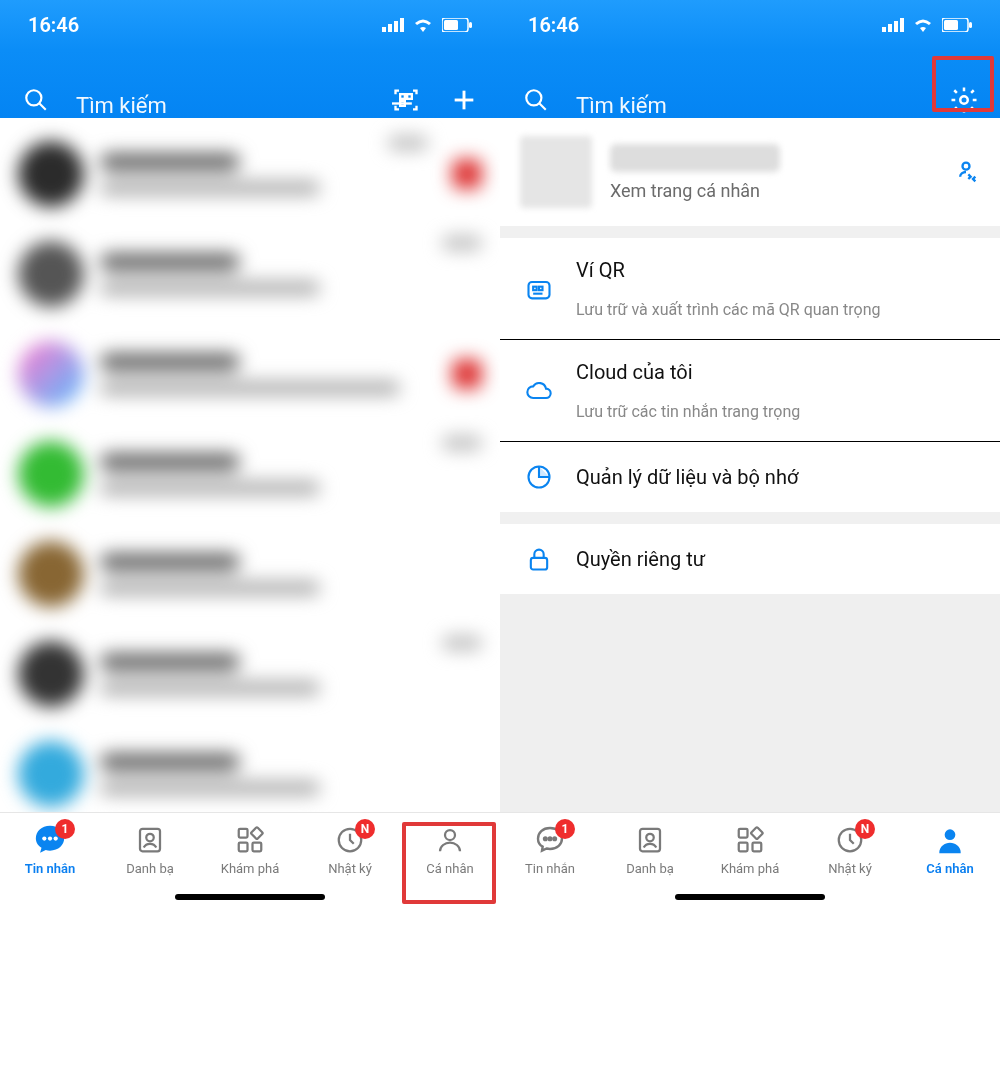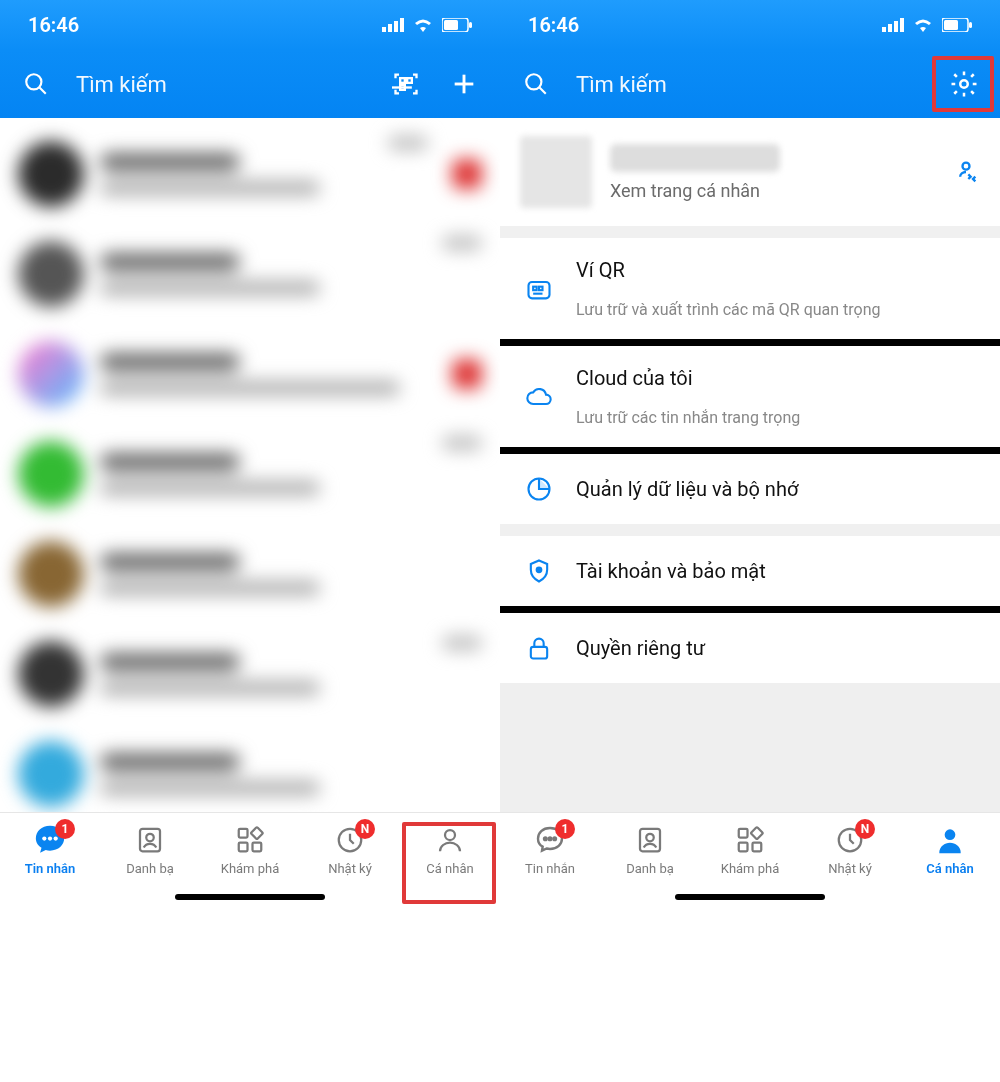--- a/index.html
+++ b/index.html
@@ -29,21 +29,21 @@
     padding: 0 28px;
     font-size: 20px;
     font-weight: 600;
   }
   .status-right { display: flex; align-items: center; gap: 8px; }
   .header {
     height: 68px;
     background: linear-gradient(180deg,#0b8df7 0%,#0484f3 100%);
     color: #fff;
     display: flex;
-    align-items: center;
+    align-items: flex-end;
     padding: 0 18px;
     gap: 22px;
   }
   .header .search-placeholder { font-size: 22px; opacity: .95; flex: 1; }
   .header .hbtn { width: 36px; height: 36px; display:flex; align-items:center; justify-content:center; }
   .red-highlight {
     border: 4px solid #e03939;
     border-radius: 2px;
   }
   .content { flex: 1; overflow: hidden; position: relative; background:#fff; }
@@ -63,21 +63,21 @@
     display:flex; align-items:center; padding: 18px 20px; gap: 18px; background:#fff;
   }
   .profile-photo { width: 72px; height: 72px; background:#e5e5e5; border-radius: 4px; filter: blur(3px); }
   .profile-name-blur { width: 170px; height: 28px; background:#ddd; border-radius: 6px; filter: blur(3px); margin-bottom:8px;}
   .profile-sub { font-size: 18px; color:#6b6b6b; }
   .switch-icon { color:#0a84f0; margin-left:auto;}
   .gap-band { height: 12px; background:#f0f0f0; }
 
   .menu-item {
     display:flex; align-items:center; padding: 20px 24px; gap: 22px; background:#fff;
-    border-bottom: 7px solid #000000;
+    border-bottom: 1px solid #000000;
   }
   .menu-item:last-child { border-bottom: none; }
   .menu-icon { width: 30px; height: 30px; display:flex; align-items:center; justify-content:center; flex-shrink:0;}
   .menu-text .menu-title { font-size: 20px; color:#111; }
   .menu-text .menu-desc { font-size: 16px; color:#888; margin-top:18px; }
 
   .filler { flex:1; background:#efefef; }
 
   
   .bottom-nav {
@@ -389,31 +389,20 @@
             <path d="M12 3v9h9" fill="#cfe8ff" stroke="#0a84f0"></path>
           </svg>
       </span>
       <div class="menu-text">
         <div class="menu-title">Quản lý dữ liệu và bộ nhớ</div>
       </div>
     </div>
 
     <div class="gap-band"></div>
 
-    <div class="menu-item">
-      <span class="menu-icon">
-        <svg width="28" height="28" viewBox="0 0 24 24" fill="none" stroke="#0a84f0" stroke-width="1.8">
-            <path d="M12 3l7 3v5c0 5-3 8-7 10-4-2-7-5-7-10V6l7-3z"></path>
-            <circle cx="12" cy="11" r="2" fill="#0a84f0"></circle>
-          </svg>
-      </span>
-      <div class="menu-text">
-        <div class="menu-title">Tài khoản và bảo mật</div>
-      </div>
-    </div>
 
     <div class="menu-item" style="border-bottom:none;">
       <span class="menu-icon">
         <svg width="28" height="28" viewBox="0 0 24 24" fill="none" stroke="#0a84f0" stroke-width="1.8">
             <rect x="5" y="11" width="14" height="10" rx="2"></rect>
             <path d="M8 11V8a4 4 0 018 0v3"></path>
           </svg>
       </span>
       <div class="menu-text">
         <div class="menu-title">Quyền riêng tư</div>

